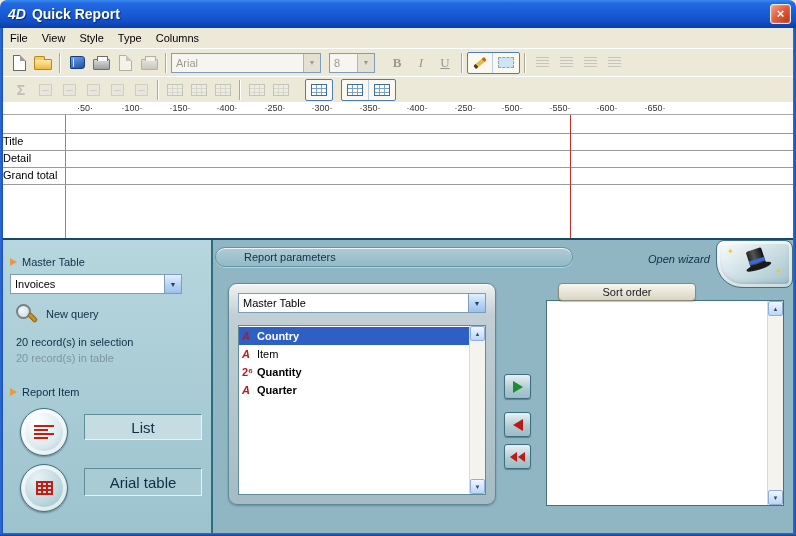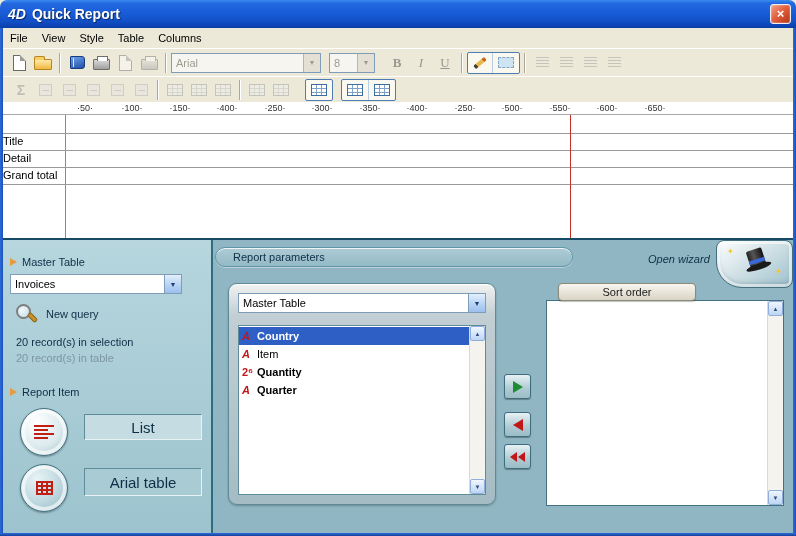--- a/index.html
+++ b/index.html
@@ -112,21 +112,21 @@
   .cross-glyph::after { content:""; position:absolute; left:0; right:0; top:2px; height:2px;
     background:#C21F14; box-shadow:0 4px 0 #C21F14; }
   .type-label-box { position:absolute; left:84px; width:118px; font-size:15px; color:#0E2F46;
     display:flex; align-items:center; justify-content:center;
     border:1px solid; border-color:#5E8C9A #E8F2F5 #E8F2F5 #5E8C9A; }
   .type-label-box.selected { background:#C6DCE3; }
   .type-label-box.plain { background:#A9CBD4; }
 
   .params-capsule { position:absolute; left:215px; top:7px; width:358px; height:20px;
     border:1px solid #5E98A8; border-radius:11px; display:flex; align-items:center;
-    padding-left:17px; font-size:11px; color:#0E2F46;
+    padding-left:28px; font-size:11px; color:#0E2F46;
     background:linear-gradient(180deg,#AECBD5,#93BAC6);
     box-shadow:inset 0 1px 0 rgba(255,255,255,.8), 0 1px 0 rgba(255,255,255,.4); }
   .open-wizard-label { position:absolute; left:648px; top:13px; font-size:11px; color:#0E2F46;font-style:italic; }
   .wizard-btn { position:absolute; left:716px; top:0; width:77px; height:48px;
     border-radius:8px 8px 8px 26px; border:1px solid #44717F;
     background:linear-gradient(145deg,#FDFEFE,#C9DCE2 55%,#9DBFCB);
     box-shadow:inset 0 0 0 3px rgba(255,255,255,.6), inset 0 -3px 5px rgba(40,80,95,.35); }
   .hat { position:absolute; left:27px; top:8px; width:26px; height:24px; transform:rotate(-18deg); }
   .hat-top { position:absolute; left:5px; top:0; width:16px; height:16px; border-radius:2px 2px 0 0;
     background:linear-gradient(90deg,#222,#555 40%,#111); }
@@ -186,21 +186,21 @@
   <div class="titlebar">
     <span class="titlebar-logo">4D</span>
     <span class="titlebar-title">Quick Report</span>
     <div class="close-btn">×</div>
   </div>
 
   <div class="menubar">
     <span class="menu-item">File</span>
     <span class="menu-item">View</span>
     <span class="menu-item">Style</span>
-    <span class="menu-item">Table</span>
+    <span class="menu-item">Type</span>
     <span class="menu-item">Columns</span>
   </div>
 
   <div class="toolbar toolbar-1">
     <div class="tb-btn">
         <span class="glyph-page"></span>
       </div>
     <div class="tb-btn">
         <span class="glyph-folder"></span>
       </div>

